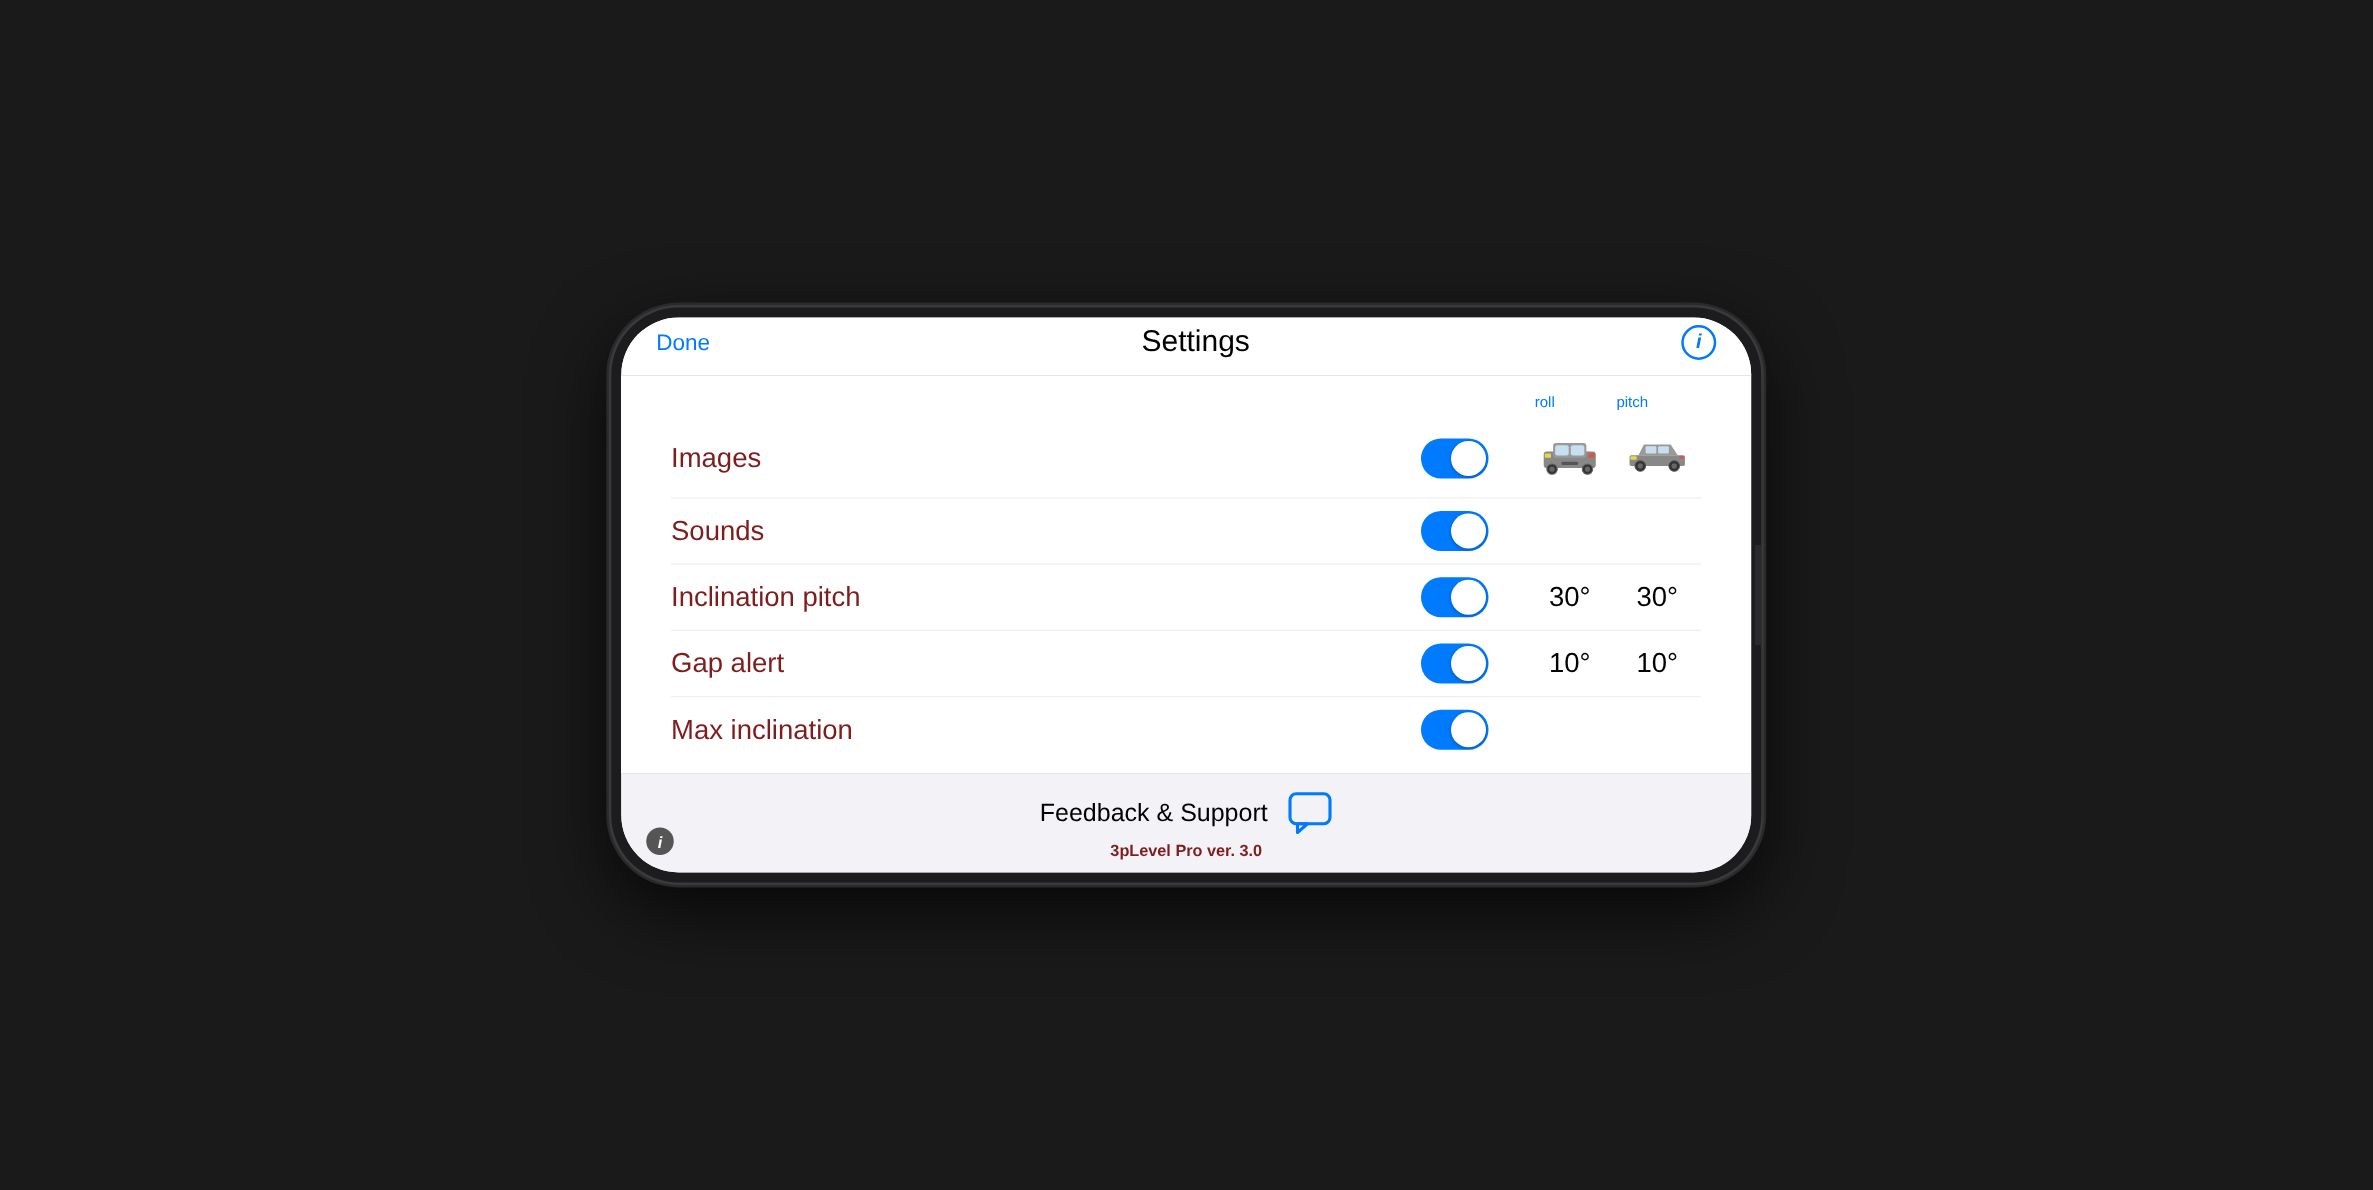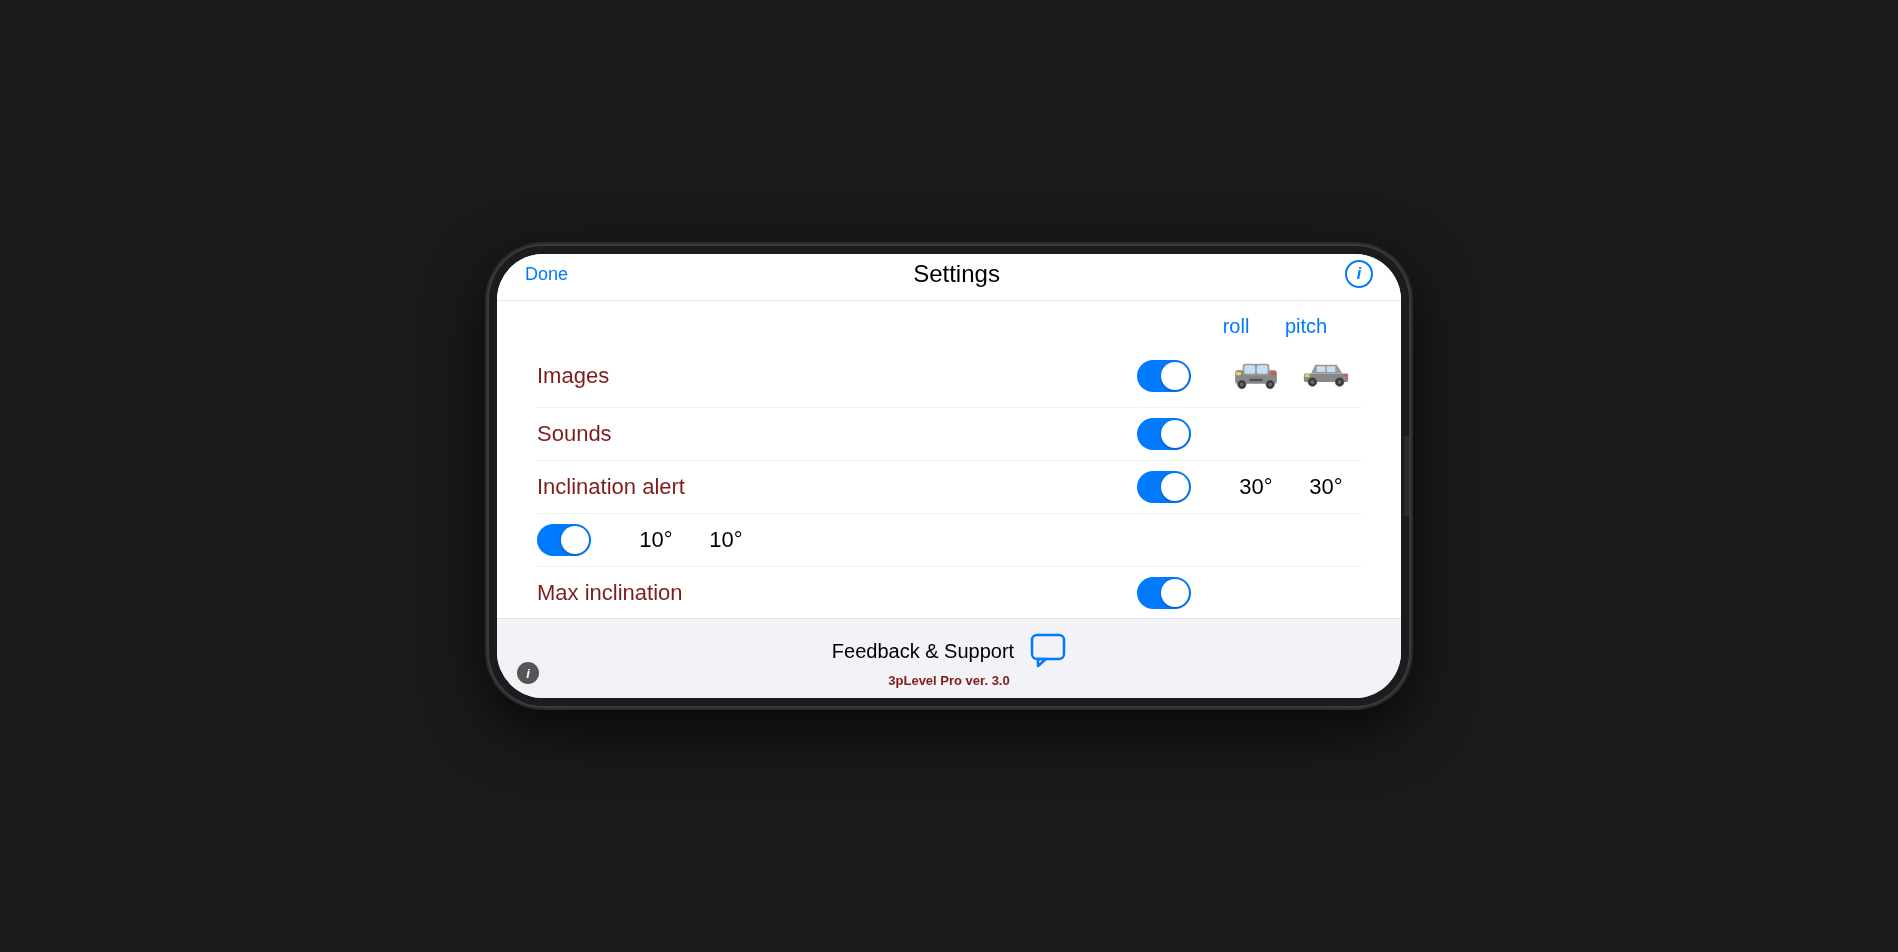--- a/index.html
+++ b/index.html
@@ -103,21 +103,21 @@
 
     
     .column-headers {
       display: flex;
       justify-content: flex-end;
       padding: 14px 0 6px;
       margin-right: 20px;
     }
 
     .col-header {
-      font-size: 20px;
+      font-size: 12px;
       color: #007AFF;
       font-weight: 400;
       width: 70px;
       text-align: center;
     }
 
     
     .settings-rows {
       display: flex;
       flex-direction: column;
@@ -315,31 +315,32 @@
           <div class="toggle">
             <div class="toggle-knob"></div>
           </div>
           <div class="row-values">
             <span class="row-value"></span>
             <span class="row-value"></span>
           </div>
         </div>
 
         <div class="settings-row">
-          <span class="row-label">Inclination alert</span>
+          <span class="row-label">Inclination pitch</span>
           <div class="toggle">
             <div class="toggle-knob"></div>
           </div>
           <div class="row-values">
             <span class="row-value">30°</span>
             <span class="row-value">30°</span>
           </div>
         </div>
 
         <div class="settings-row">
+          <span class="row-label">Gap alert</span>
           <div class="toggle">
             <div class="toggle-knob"></div>
           </div>
           <div class="row-values">
             <span class="row-value">10°</span>
             <span class="row-value">10°</span>
           </div>
         </div>
 
         <div class="settings-row">

